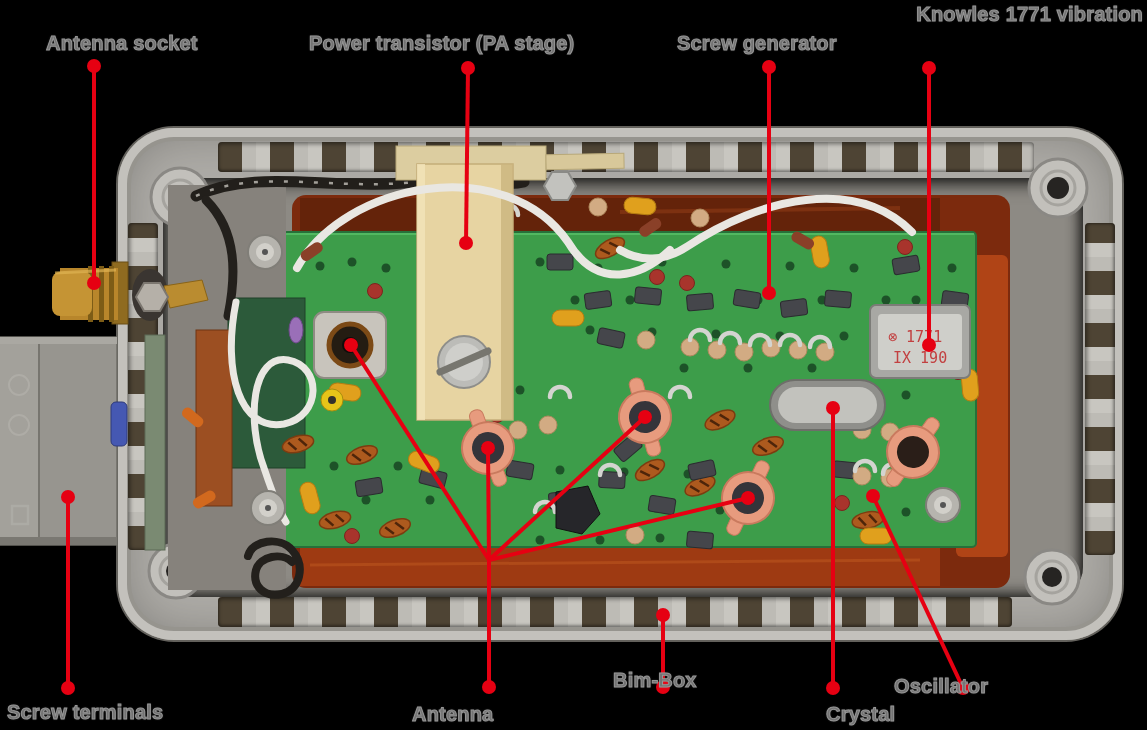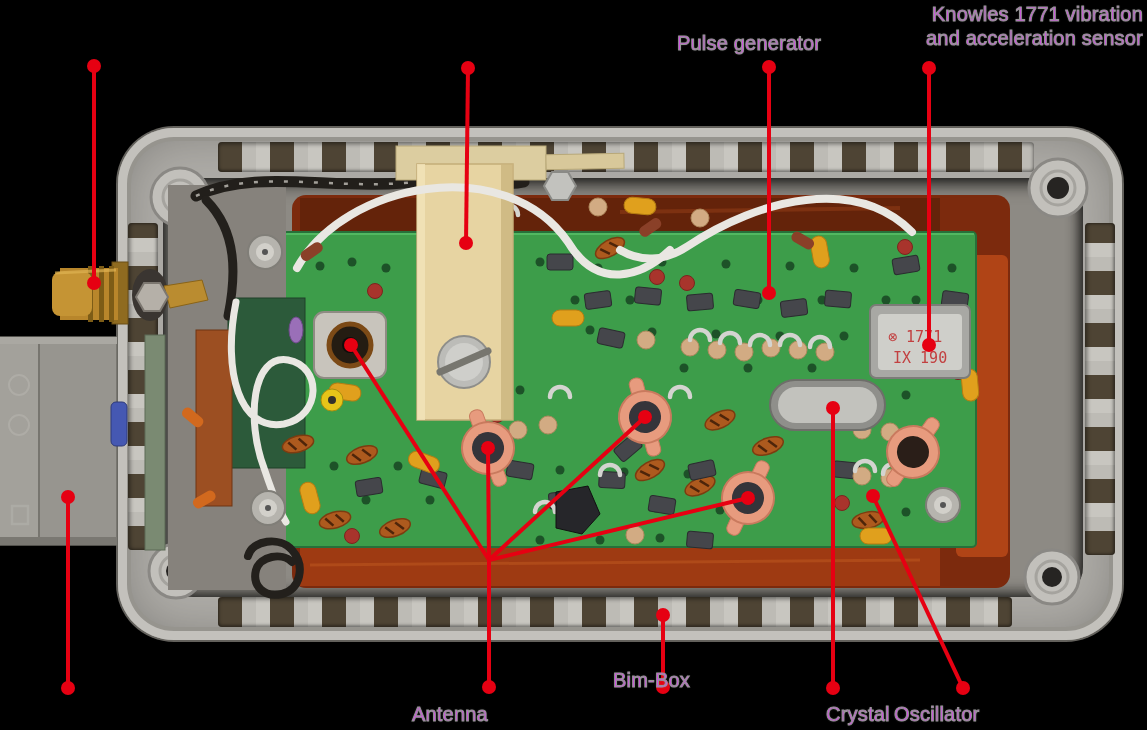--- a/index.html
+++ b/index.html
@@ -32,23 +32,23 @@
     position:absolute;width:30px;
     background:repeating-linear-gradient(0deg,#4e4434 0 24px,#bdbbb5 24px 38px,#c8c6c0 38px 52px);
     box-shadow:inset 2px 0 4px rgba(0,0,0,.45), inset -2px 0 3px rgba(0,0,0,.35);
     border-radius:4px;
   }
   .teeth-left{left:10px;top:95px;bottom:90px;}
   .teeth-right{right:7px;top:95px;bottom:85px;}
   .overlay{position:absolute;left:0;top:0;z-index:20;}
   .label{
     position:absolute;z-index:30;font-size:20px;line-height:24px;
-    color:#d946ef;-webkit-text-stroke:1px #969696;
+    color:#737373;-webkit-text-stroke:1px #969696;
     text-shadow:0 0 2px rgba(165,165,165,.55);
-    letter-spacing:.2px;white-space:nowrap;font-weight:400;
+    letter-spacing:.2px;white-space:nowrap;font-weight:700;
   }
   .label.right{text-align:right;}
 </style>
 </head>
 <body>
 
 <div class="canvas">
 
   <div class="box">
     <div class="teeth-h teeth-top"></div>
@@ -447,22 +447,24 @@
       <line x1="833" y1="408" x2="833" y2="688"></line>
       <circle cx="833" cy="408" r="7" stroke="none"></circle>
       <circle cx="833" cy="688" r="7" stroke="none"></circle>
 
       <line x1="873" y1="496" x2="963" y2="688"></line>
       <circle cx="873" cy="496" r="7" stroke="none"></circle>
       <circle cx="963" cy="688" r="7" stroke="none"></circle>
     </g>
   </svg>
 
-  <div class="label" style="left:677px;top:31px;">Pulse generator</div>
+  <div class="label" style="left:46px;top:31px;">Antenna socket</div>
+  <div class="label" style="left:309px;top:31px;">Power transistor (PA stage)</div>
+  <div class="label" style="left:677px;top:31px;">Screw generator</div>
   <div class="label right" style="right:4px;top:2px;">
     <div>Knowles 1771 vibration</div>
-    <div>and acceleration sensor</div>
   </div>
+  <div class="label" style="left:7px;top:700px;">Screw terminals</div>
   <div class="label" style="left:412px;top:702px;">Antenna</div>
   <div class="label" style="left:613px;top:668px;">Bim-Box</div>
   <div class="label" style="left:826px;top:702px;">Crystal</div>
-  <div class="label" style="left:894px;top:702px;">Oscillator</div>
+  <div class="label" style="left:894px;top:674px;">Oscillator</div>
 </div>
 
 </body></html>

